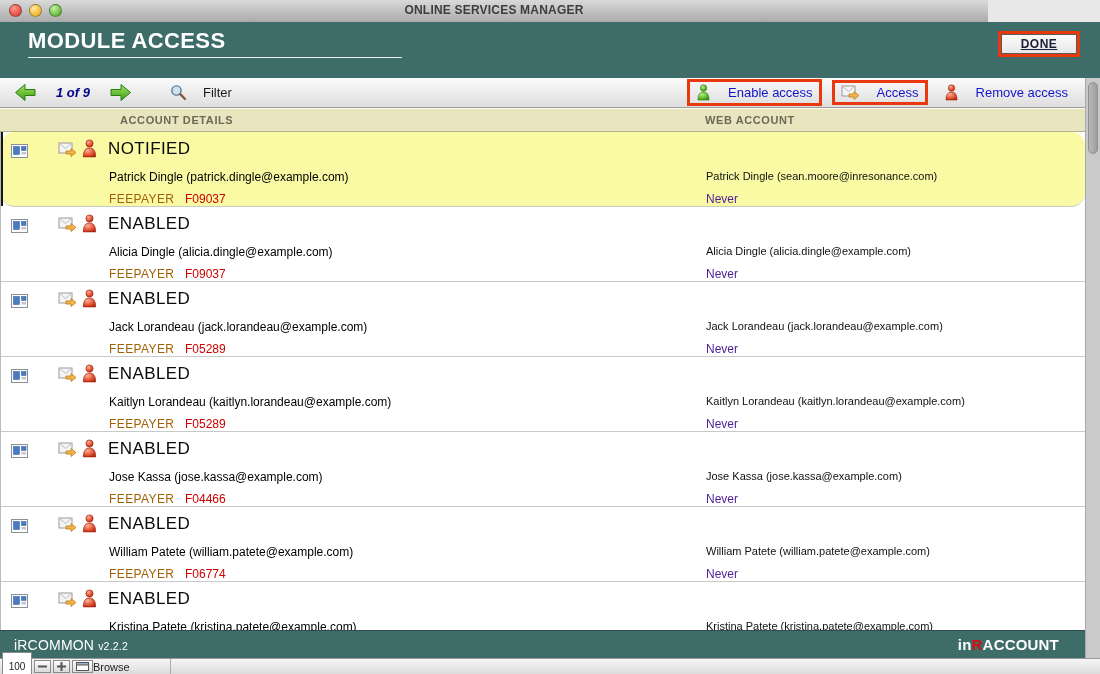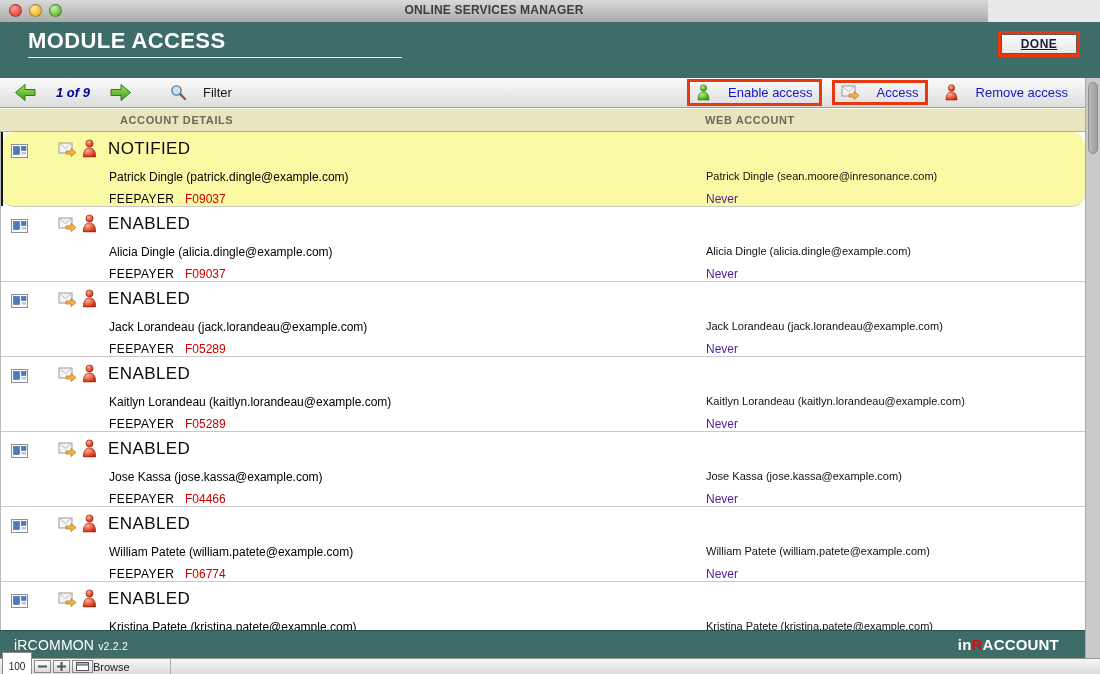--- a/index.html
+++ b/index.html
@@ -70,21 +70,21 @@
   }
   .row{position:relative;width:100%;height:75px;border-bottom:1px solid #c9c9c9;background:#fff;box-sizing:border-box;}
   .row.highlight{background:var(--hl,#FAFAA5);border-radius:14px;}
   .cur-marker{display:none;position:absolute;left:-1px;top:0;bottom:0;width:3px;background:#141414;}
   .row.highlight .cur-marker{display:block;}
   .ic-card{position:absolute;left:10px;top:12px;}
   .ic-env{position:absolute;left:57px;top:10px;}
   .ic-user{position:absolute;left:80px;top:7px;}
   .r-status{position:absolute;left:107px;top:7px;font-size:17px;color:#0a0a0a;letter-spacing:.4px;}
   .r-name{position:absolute;left:108px;top:38px;font-size:12px;color:#000000;}
-  .r-fee-label{position:absolute;left:108px;top:60px;font-size:12px;color:#000000;letter-spacing:.4px;}
+  .r-fee-label{position:absolute;left:108px;top:60px;font-size:12px;color:#a16207;letter-spacing:.4px;}
   .r-fee-code{position:absolute;left:184px;top:60px;font-size:12px;color:var(--red,#CC0000);}
   .r-web{position:absolute;left:705px;top:38px;font-size:11px;color:#111;}
   .r-last{position:absolute;left:705px;top:60px;font-size:12px;color:#4c1d95;}
   
   .sbar{
     position:absolute;right:0;top:78px;width:15px;height:580px;
     background:#cacaca;border-left:1px solid #a9a9a9;box-sizing:border-box;
   }
   .sthumb{position:absolute;left:2px;top:4px;width:10px;height:72px;border-radius:6px;
     background:linear-gradient(90deg,#b9b9b9,#9d9d9d);border:1px solid #8f8f8f;box-sizing:border-box;}

